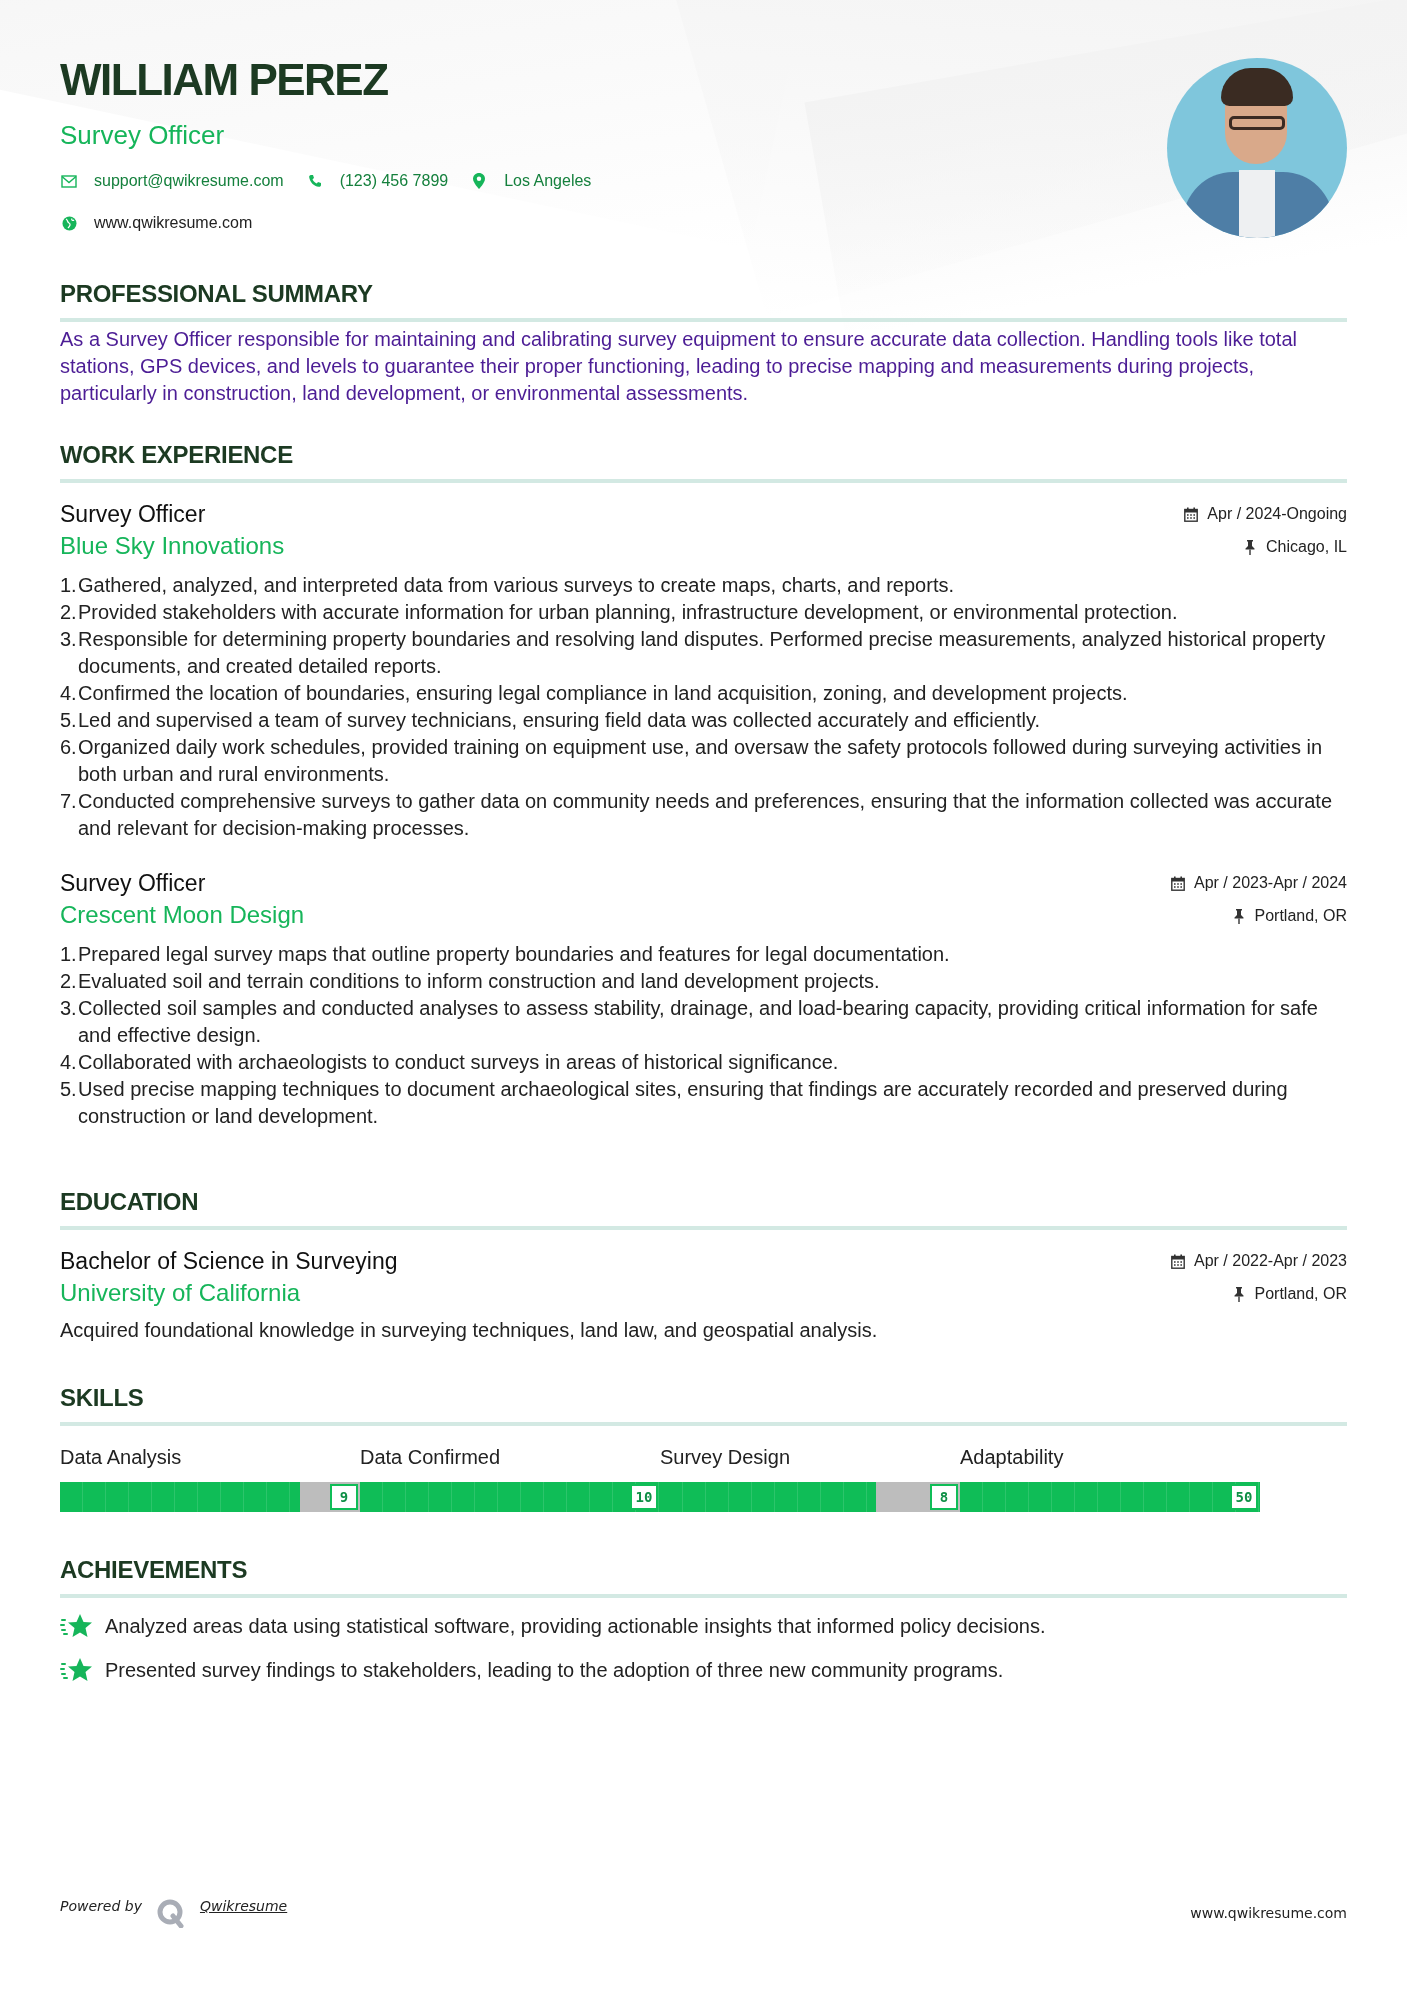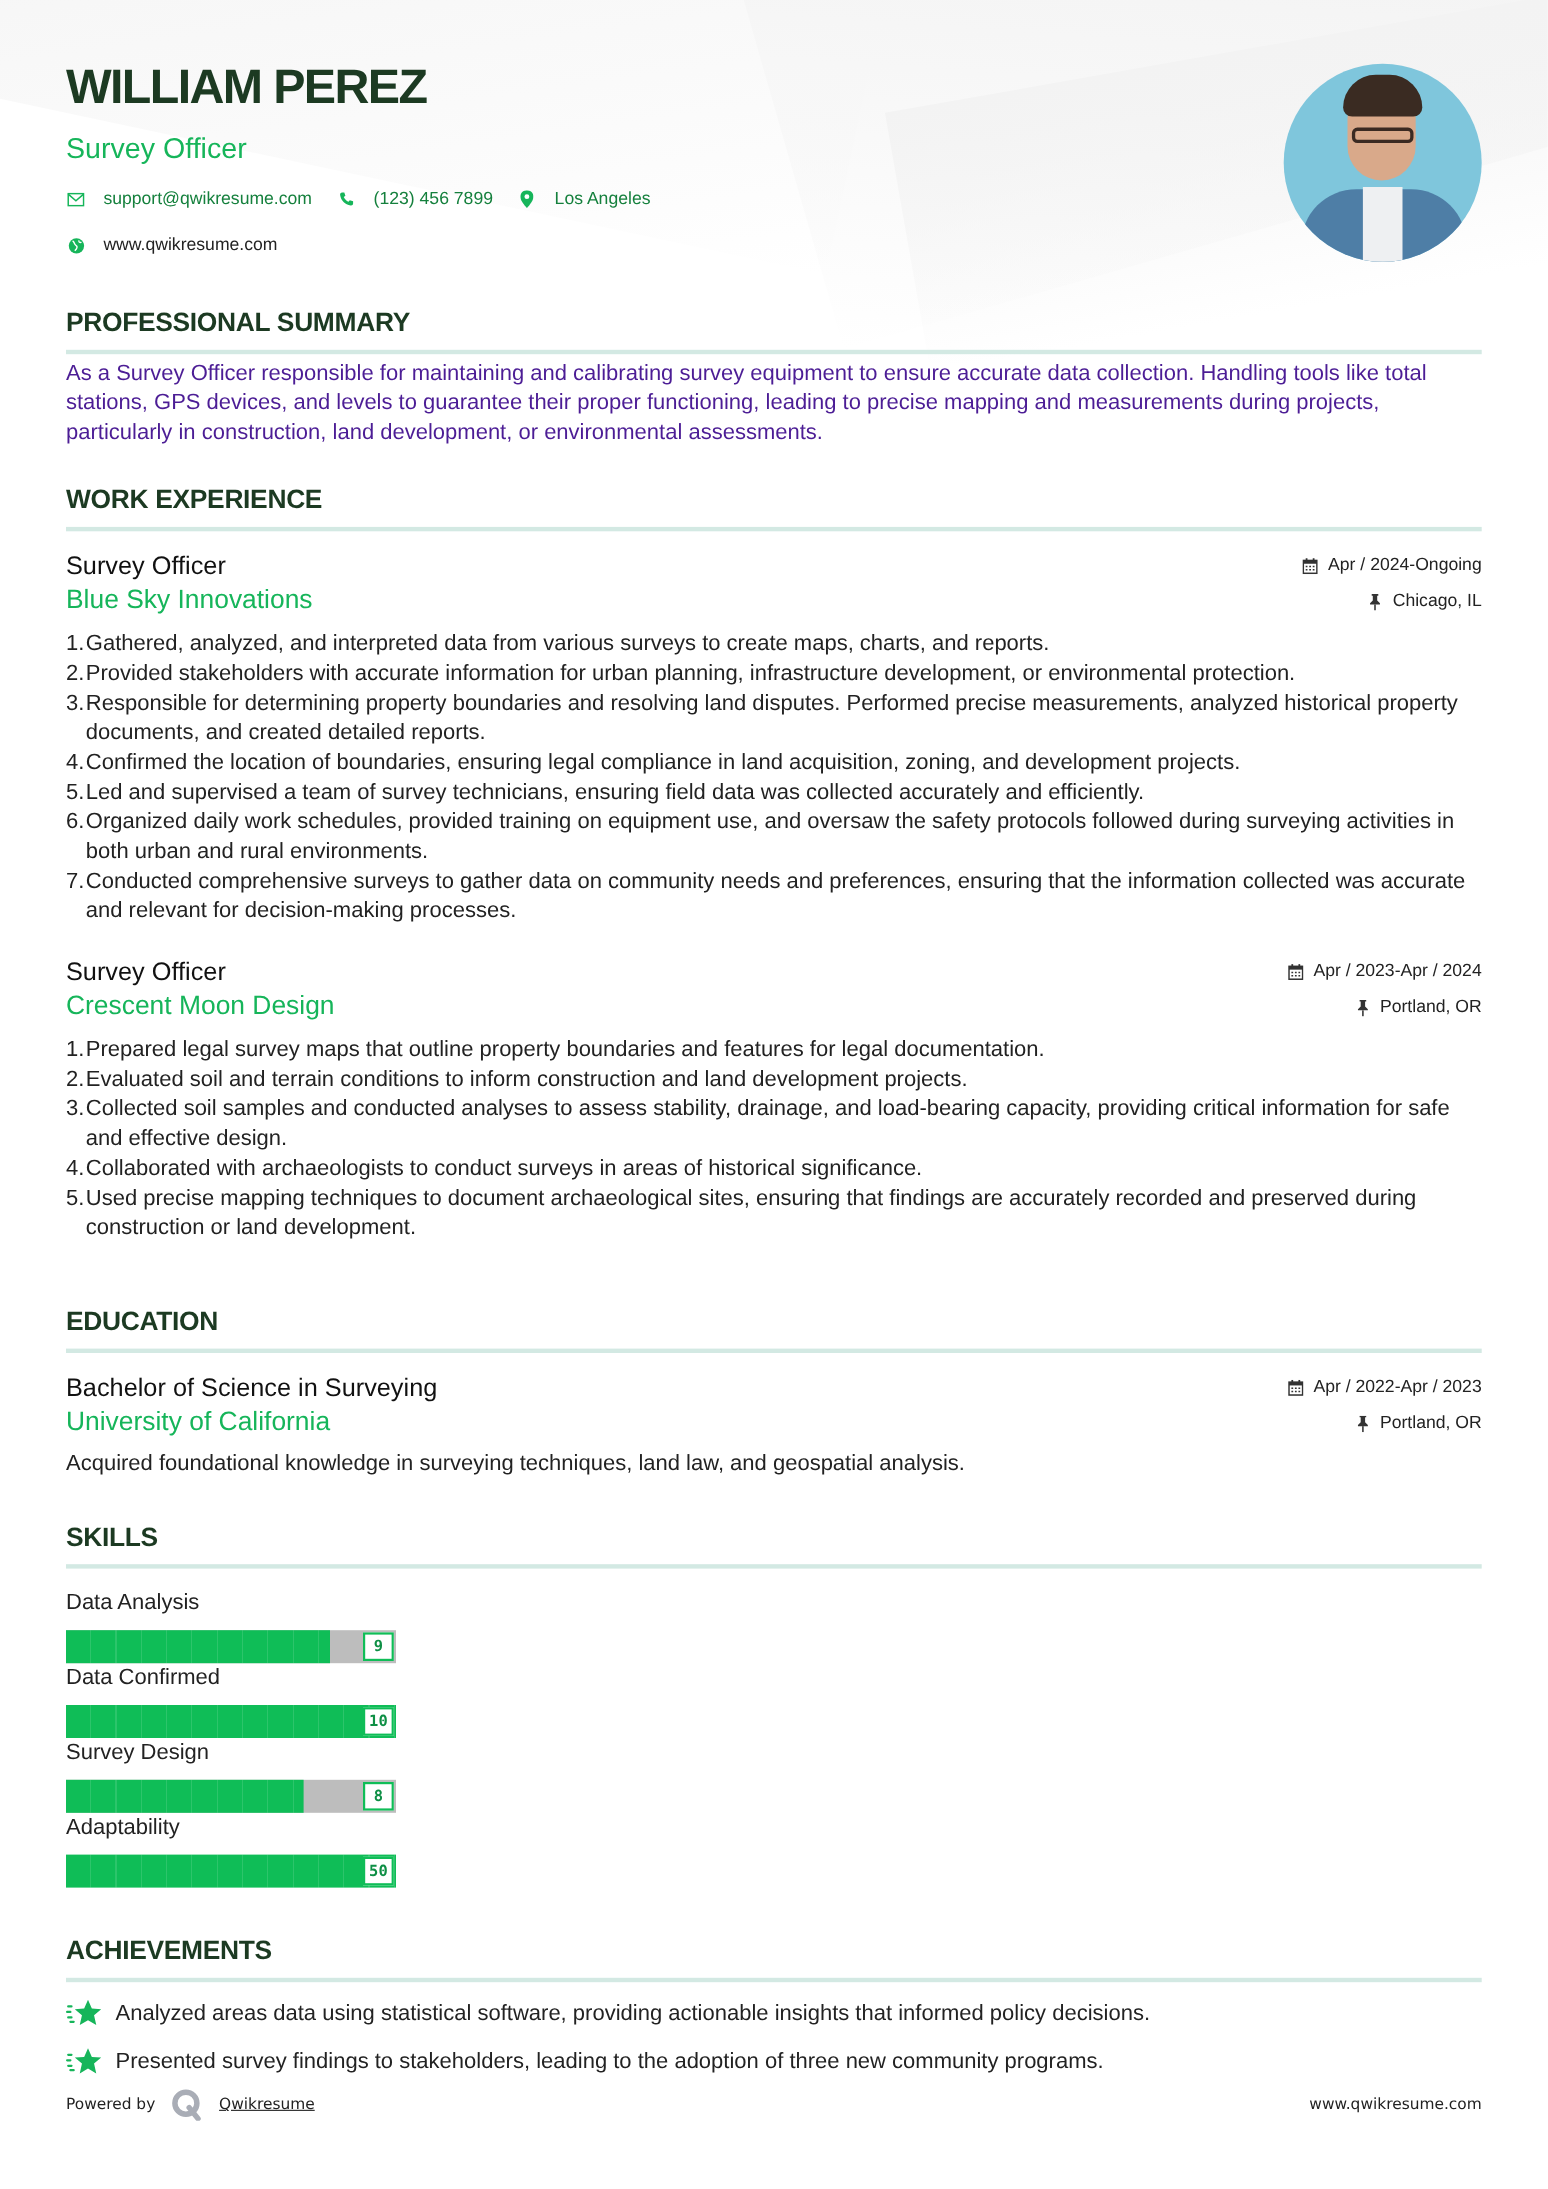--- a/index.html
+++ b/index.html
@@ -46,36 +46,36 @@
     .job-meta .row { display: flex; justify-content: flex-end; align-items: center; line-height: 22px; }
     .job-meta .row + .row { margin-top: 11px; }
     .job-meta .mi { margin-right: 8px; display: inline-flex; width: 16px; height: 16px; align-items: center; justify-content: center; color: #333; }
     .bullets { list-style: none; margin-top: 12px; }
     .bullets li { display: flex; font-size: 20px; line-height: 27px; color: #222; }
     .bullets li .num { width: 18px; flex-shrink: 0; }
 
     .edu-desc { font-size: 20px; line-height: 27px; color: #222; margin-top: 10px; }
 
     
-    .skills-grid { display: flex; justify-content: flex-start; margin-top: 18px; flex-direction: column; }
+    .skills-grid { display: flex; justify-content: flex-start; margin-top: 18px; }
     .skill { width: 300px; }
     .skill-name { font-size: 20px; color: #222; line-height: 26px; }
     .bar { position: relative; margin-top: 12px; height: 30px; background: #bdbdbd; display: flex; }
     .bar .fill { height: 100%; background: #0fbd57; background-image: repeating-linear-gradient(90deg, rgba(255,255,255,0) 0, rgba(255,255,255,0) 22px, rgba(255,255,255,0.12) 22px, rgba(255,255,255,0.12) 23px); }
     .bar .val { position: absolute; right: 2px; top: 2px; width: 28px; height: 26px; background: #fff; border: 2px solid #0fbd57; font-size: 14px; font-weight: 700; color: #0e8f45; display: flex; align-items: center; justify-content: center; font-family: "DejaVu Sans Mono", monospace; }
 
     
     .ach-list { margin-top: 14px; }
     .ach { display: flex; align-items: center; font-size: 20px; color: #222; line-height: 27px; }
     .ach + .ach { margin-top: 16px; }
     .ach .star { width: 34px; height: 28px; margin-right: 11px; flex-shrink: 0; }
 
     
     .footer { position: absolute; left: 60px; right: 60px; top: 1898px; display: flex; justify-content: space-between; align-items: center; font-size: 14px; color: #222; font-family: "DejaVu Sans", sans-serif; }
-    .footer .left { display: flex; align-items: center; }
+    .footer .left { display: flex; align-items: flex-start; font-style: italic; }
     .footer .q { width: 30px; height: 30px; margin: 0 14px 0 14px; }
     .footer .brand { text-decoration: underline; color: #222; }
   </style>
 </head>
 <body>
 
 <div class="bg-shapes">
   <div class="s1"></div>
     <div class="s2"></div>
     <div class="s3"></div>

